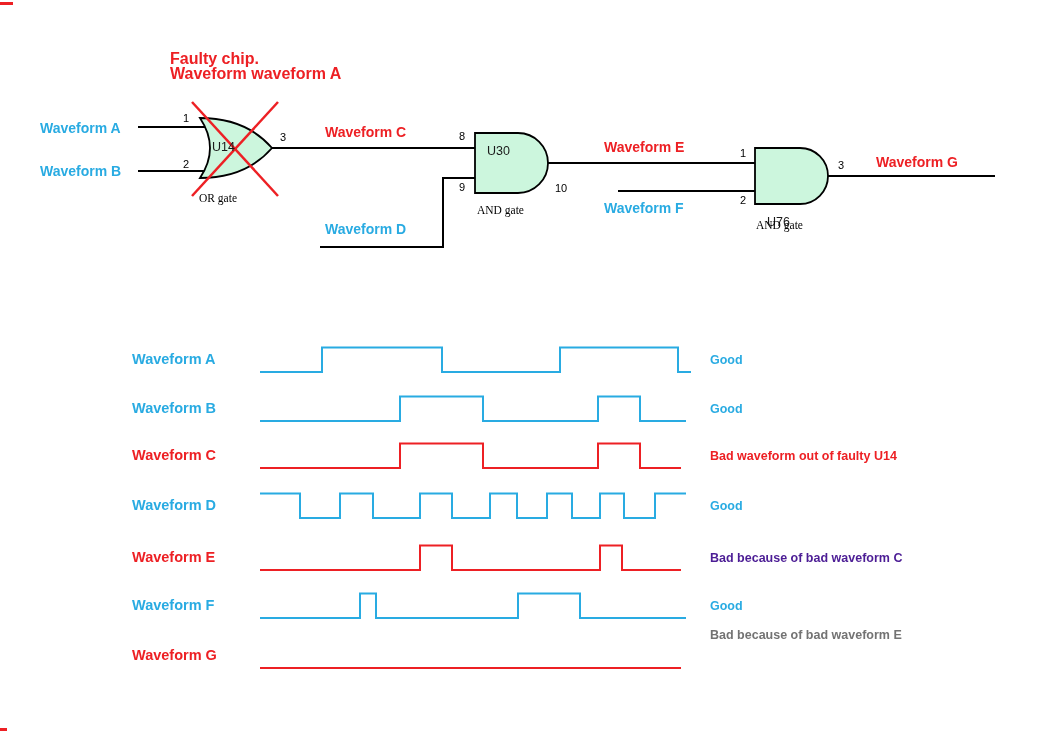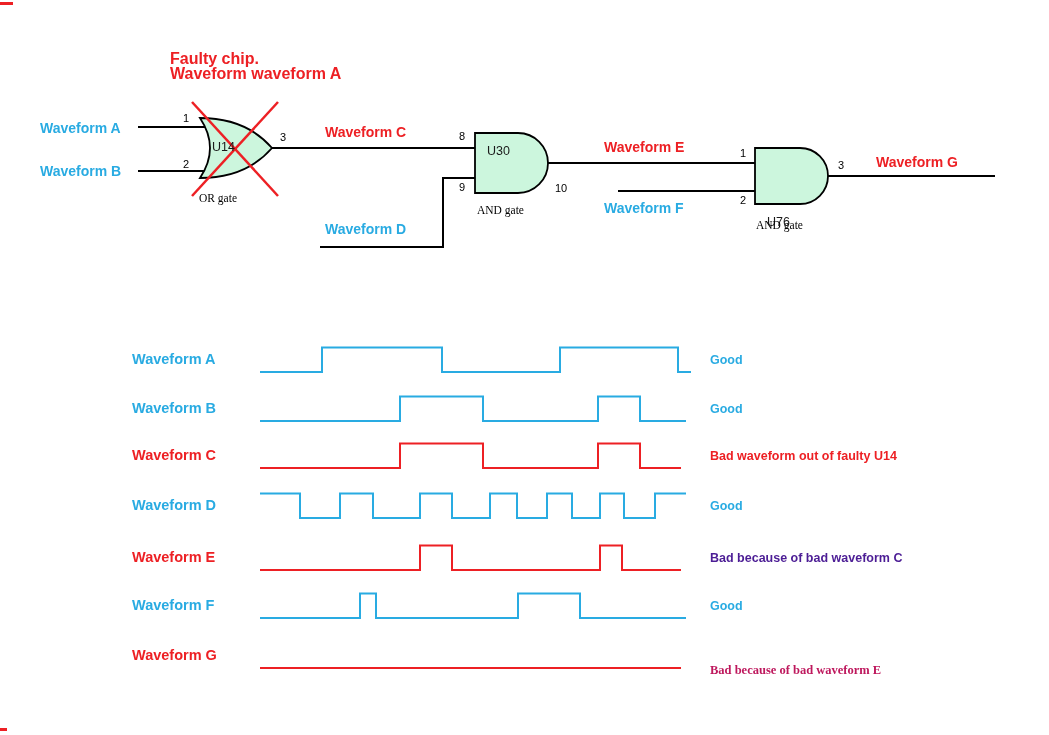--- a/index.html
+++ b/index.html
@@ -94,18 +94,18 @@
   <div class="wave-label" style="top: 549px; color: rgb(237, 32, 36);">Waveform E</div>
   <div class="wave-label" style="top: 597px; color: rgb(41, 171, 226);">Waveform F</div>
   <div class="wave-label" style="top: 647px; color: rgb(237, 32, 36);">Waveform G</div>
 
   <div class="wave-note" style="top: 353px; color: rgb(41, 171, 226);">Good</div>
   <div class="wave-note" style="top: 402px; color: rgb(41, 171, 226);">Good</div>
   <div class="wave-note" style="top: 449px; color: rgb(237, 32, 36);">Bad waveform out of faulty U14</div>
   <div class="wave-note" style="top: 499px; color: rgb(41, 171, 226);">Good</div>
   <div class="wave-note" style="top: 551px; color: #4c1d95;">Bad because of bad waveform C</div>
   <div class="wave-note" style="top: 599px; color: rgb(41, 171, 226);">Good</div>
-  <div class="wave-note" style="top: 663px; color: #be185d; font-family: Liberation Serif, serif;">Bad because of bad waveform E</div>
+  <div class="wave-note" style="top: 628px; color: #737373;">Bad because of bad waveform E</div>
 
   <div class="edge-mark" style="left:0;top:2px;width:13px;"></div>
   <div class="edge-mark" style="left:0;top:728px;width:7px;"></div>
 
 </div>
 
 </body></html>

